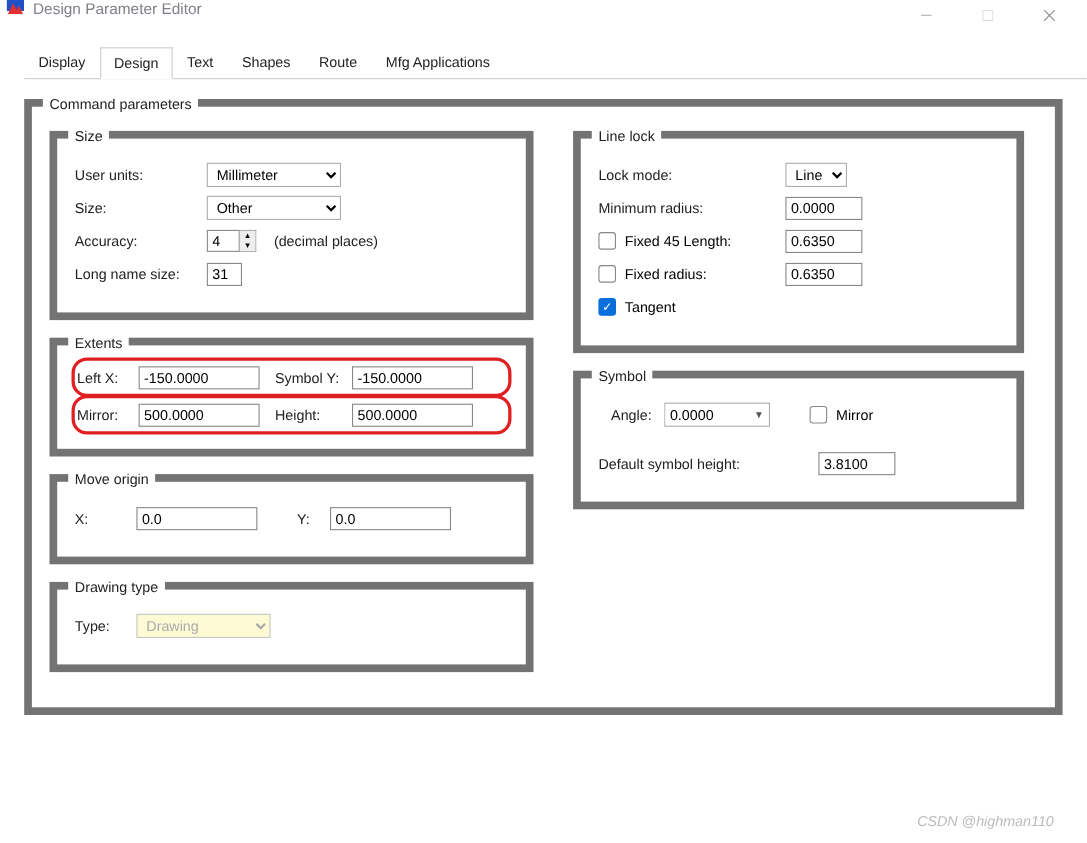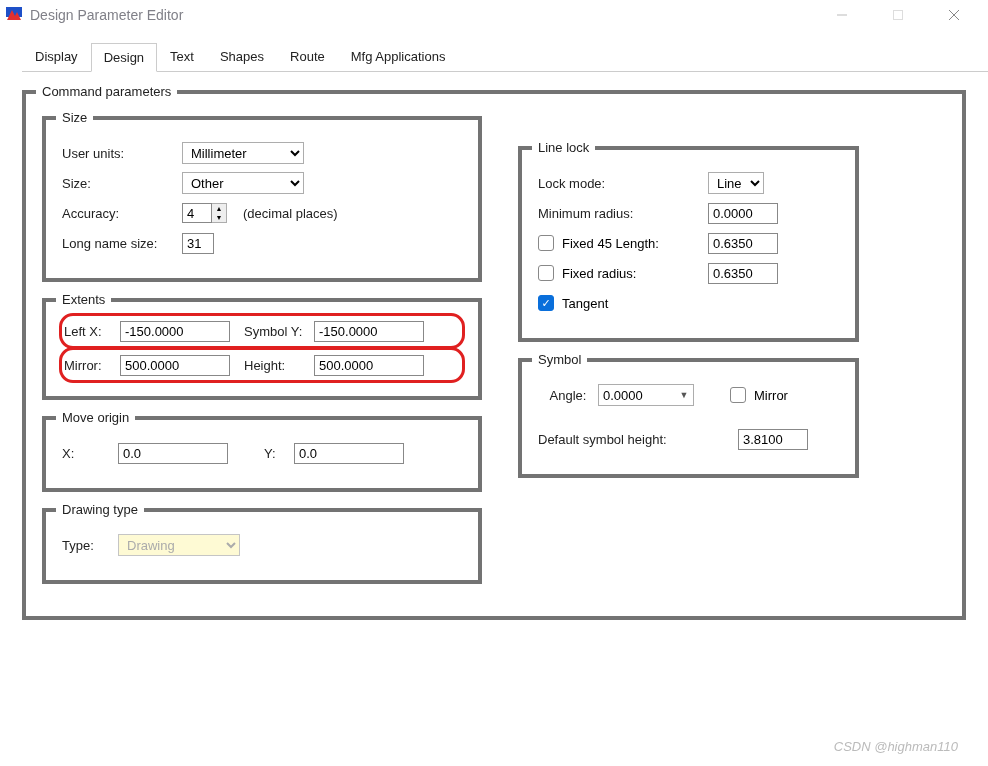--- a/index.html
+++ b/index.html
@@ -1,34 +1,34 @@
 <!DOCTYPE html>
 <html><head>
   <meta charset="utf-8">
   <style>
     * { box-sizing: border-box; margin: 0; padding: 0; font-family: "Segoe UI", Tahoma, sans-serif; font-size: 13px; }
     body { background: #fff; width: 988px; height: 766px; position: relative; overflow: hidden; }
     
-    .titlebar { display: flex; align-items: center; height: 30px; padding: 0 6px; color: #808088; }
+    .titlebar { display: flex; align-items: flex-start; height: 30px; padding: 0 6px; color: #808088; }
     .titlebar .app-icon { width: 16px; height: 16px; margin-right: 8px; display: flex; }
     .titlebar .title { flex: 1; font-size: 14px; }
     .titlebar .win-btns { display: flex; gap: 20px; margin-right: 10px; }
     .titlebar .win-btn { width: 36px; height: 28px; display: flex; align-items: center; justify-content: center; color: #bbb; }
 
     .tabs-row { display: flex; margin: 12px 0 0 22px; border-bottom: 1px solid #ccc; }
     .tab { padding: 6px 12px 6px 12px; color: #222; cursor: default; border: 1px solid transparent; border-bottom: none; margin-right: 0px; }
     .tab.active { border: 1px solid #ccc; border-bottom: 1px solid #fff; position: relative; top: 1px; background: #fff; }
 
     .content { padding: 10px 22px; }
-    .fieldset { border: 4px solid #737373; padding: 14px 16px 16px 16px; margin: 8px 0 16px 0; position: relative; }
+    .fieldset { border: 7px solid #737373; padding: 14px 16px 16px 16px; margin: 8px 0 16px 0; position: relative; }
     .fieldset > .legend { position: absolute; top: -10px; left: 10px; background: #fff; padding: 0 6px; color: #222; }
     
     .cols { display: flex; gap: 36px; }
     .col-left { width: 440px; }
-    .col-right { width: 341px; margin-top: 30px; }
+    .col-right { width: 410px; }
     
     .row { display: flex; align-items: center; margin: 8px 0; min-height: 22px; }
     .label { width: 120px; color: #222; }
     .label-sm { width: 56px; color: #222; }
     
     select { height: 22px; border: 1px solid #adadad; background: #fff; padding: 0 4px 0 4px; }
     select.w-combo { width: 122px; }
     
     input.text { height: 21px; border: 1px solid #888; padding: 0 4px; background: #fff; }
     input.w-lg { width: 110px; }

